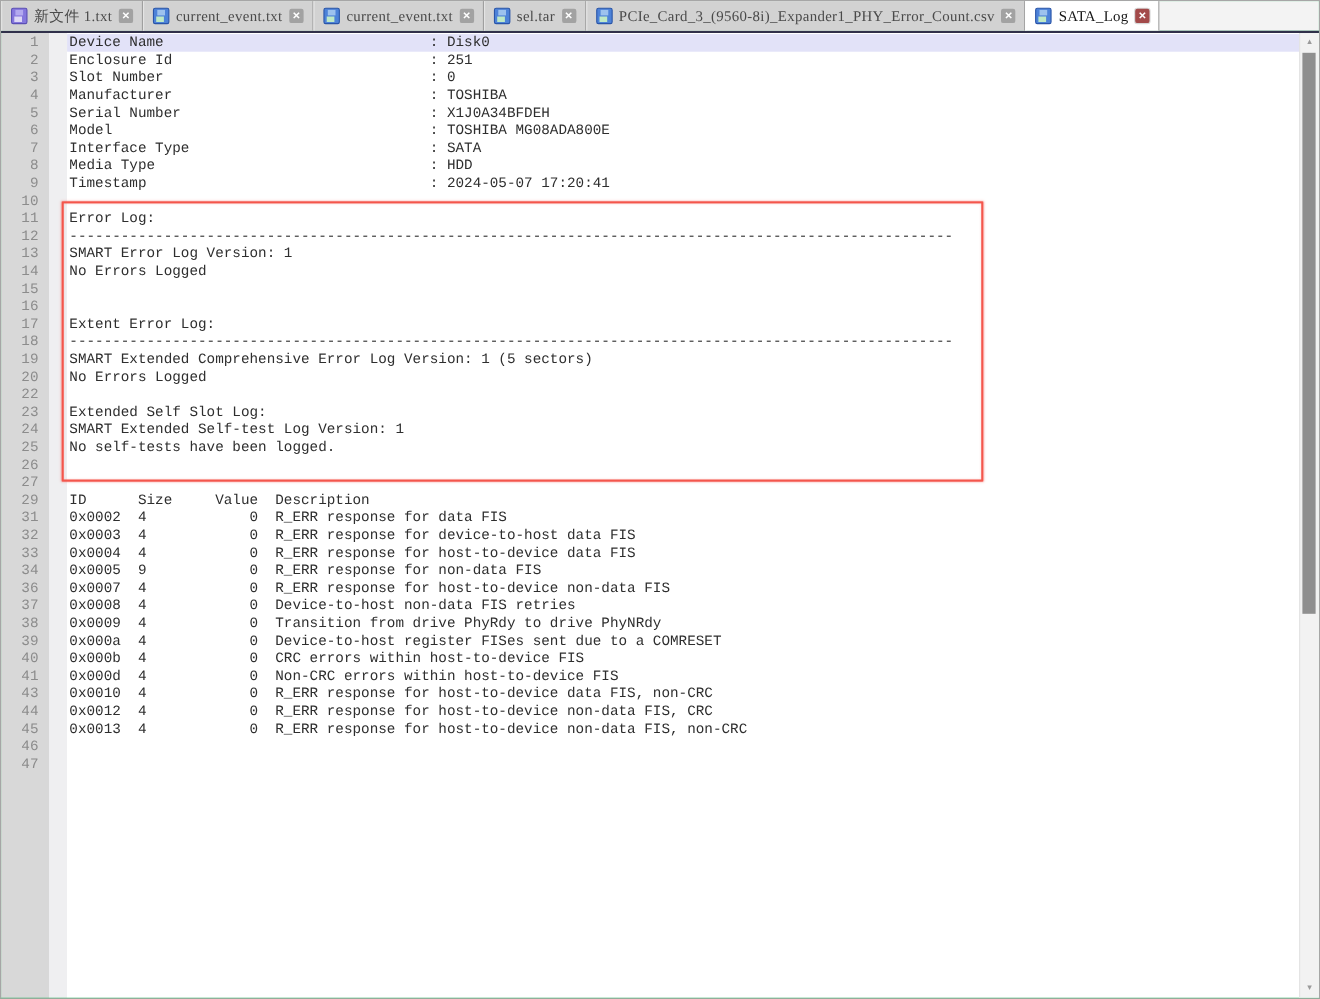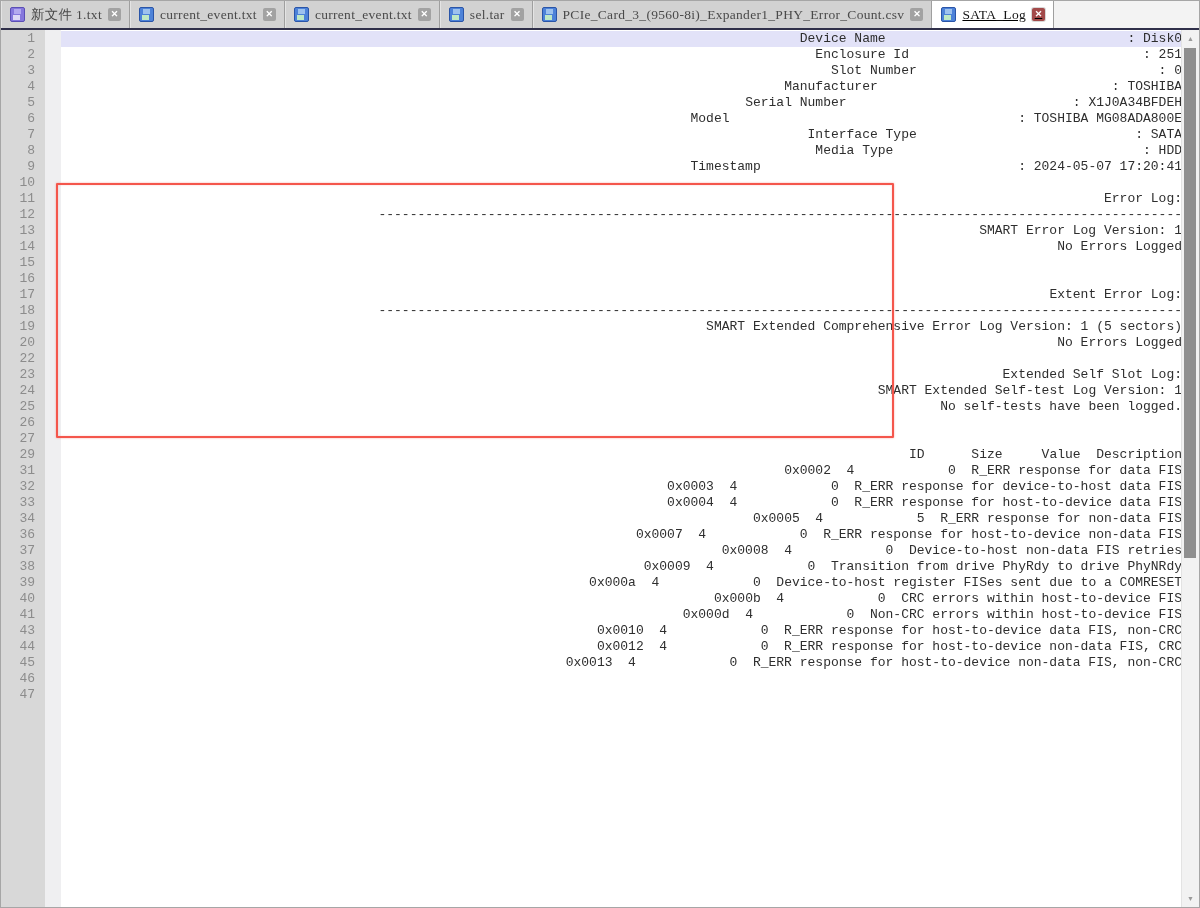--- a/index.html
+++ b/index.html
@@ -2,21 +2,21 @@
 <html><head>
 <meta charset="utf-8">
 <style>
   html,body{margin:0;padding:0;}
   body{width:1200px;height:908px;overflow:hidden;background:#ececec;font-family:"Liberation Sans",sans-serif;}
   .window{box-sizing:border-box;position:relative;width:1200px;height:908px;border:1px solid #a6a6a6;background:#22c55e;}
 
   
   .tabbar{height:27px;background:#f3f3f3;display:flex;align-items:stretch;overflow:hidden;}
   .tab{box-sizing:border-box;display:flex;align-items:center;padding:0 8px;background:#d2d2d2;border-right:1px solid #9f9f9f;border-left:1px solid #e4e4e4;cursor:default;white-space:nowrap;}
-  .tab.active{background:#ffffff;border-left-color:#fff;text-decoration:underline;}
+  .tab.active{background:#ffffff;border-left-color:#fff;}
   .tab-title{font:13.5px "Liberation Serif","DejaVu Serif",serif;letter-spacing:.3px;color:#4a4a4a;margin:0 6px;white-space:pre;}
   .tab.active .tab-title{color:#141414;}
   .tab-close{flex:none;width:13px;height:13px;border-radius:2px;background:#a2a2a2;color:#fff;font:bold 9px/13px "Liberation Sans",sans-serif;text-align:center;}
   .tab.active .tab-close{background:#a34a4a;box-shadow:0 0 0 1px #d8d8d8;}
   .floppy{flex:none;width:15px;height:15px;border-radius:2px;position:relative;box-sizing:border-box;}
   .floppy.blue{background:#4d82d8;border:1px solid #2a55a8;}
   .floppy.blue::before{content:"";position:absolute;left:3px;top:1px;right:3px;height:5px;background:#9dc2ee;}
   .floppy.blue::after{content:"";position:absolute;left:2px;bottom:1px;right:4px;height:5px;background:#bfe9c5;}
   .floppy.purple{background:#8577dd;border:1px solid #5b4fb5;}
   .floppy.purple::before{content:"";position:absolute;left:3px;top:1px;right:3px;height:5px;background:#b3a9ef;}
@@ -24,21 +24,21 @@
   .tabbar-underline{height:2px;background:#30304a;}
 
   
   .content{position:relative;height:877px;overflow:hidden;
     background:linear-gradient(to right,#d8d8d8 0,#d8d8d8 44px,#efeff1 44px,#efeff1 60px,#ffffff 60px);}
   .editor{position:absolute;top:0;left:0;right:17px;bottom:0;padding-top:1px;
     font:13px/16px "Liberation Mono","DejaVu Sans Mono",monospace;}
   .line{display:flex;height:16px;}
   .ln{flex:none;width:34px;text-align:right;color:#8c8c8c;}
   .gap{flex:none;width:26px;}
-  .lt{flex:1;white-space:pre;color:#2e2e2e;padding-left:2px;overflow:hidden;text-align:right;}
+  .lt{flex:1;white-space:pre;color:#2e2e2e;padding-left:2px;overflow:hidden;}
   .line.caret .lt{background:#e2e2f8;}
 
   
   .redbox{position:absolute;left:55px;top:153px;width:834px;height:251px;border:2px solid #f4564c;border-radius:1px;
     box-shadow:0 0 2px rgba(244,86,76,.55), inset 0 0 2px rgba(244,86,76,.30);pointer-events:none;}
 
   
   .sb{position:absolute;top:0;right:0;bottom:0;width:17px;background:#f2f2f2;border-left:1px solid #e3e3e3;}
   .sb-btn{position:absolute;left:0;width:17px;height:17px;color:#9a9a9a;font-size:7px;line-height:17px;text-align:center;}
   .sb-btn.up{top:0;}
@@ -232,21 +232,21 @@
           <span class="lt">0x0003  4            0  R_ERR response for device-to-host data FIS</span>
         </div>
         <div class="line">
           <span class="ln">33</span>
           <span class="gap"></span>
           <span class="lt">0x0004  4            0  R_ERR response for host-to-device data FIS</span>
         </div>
         <div class="line">
           <span class="ln">34</span>
           <span class="gap"></span>
-          <span class="lt">0x0005  4            5  R_ERR response for non-data FIS</span>
+          <span class="lt">0x0005  9            0  R_ERR response for non-data FIS</span>
         </div>
         <div class="line">
           <span class="ln">36</span>
           <span class="gap"></span>
           <span class="lt">0x0007  4            0  R_ERR response for host-to-device non-data FIS</span>
         </div>
         <div class="line">
           <span class="ln">37</span>
           <span class="gap"></span>
           <span class="lt">0x0008  4            0  Device-to-host non-data FIS retries</span>

